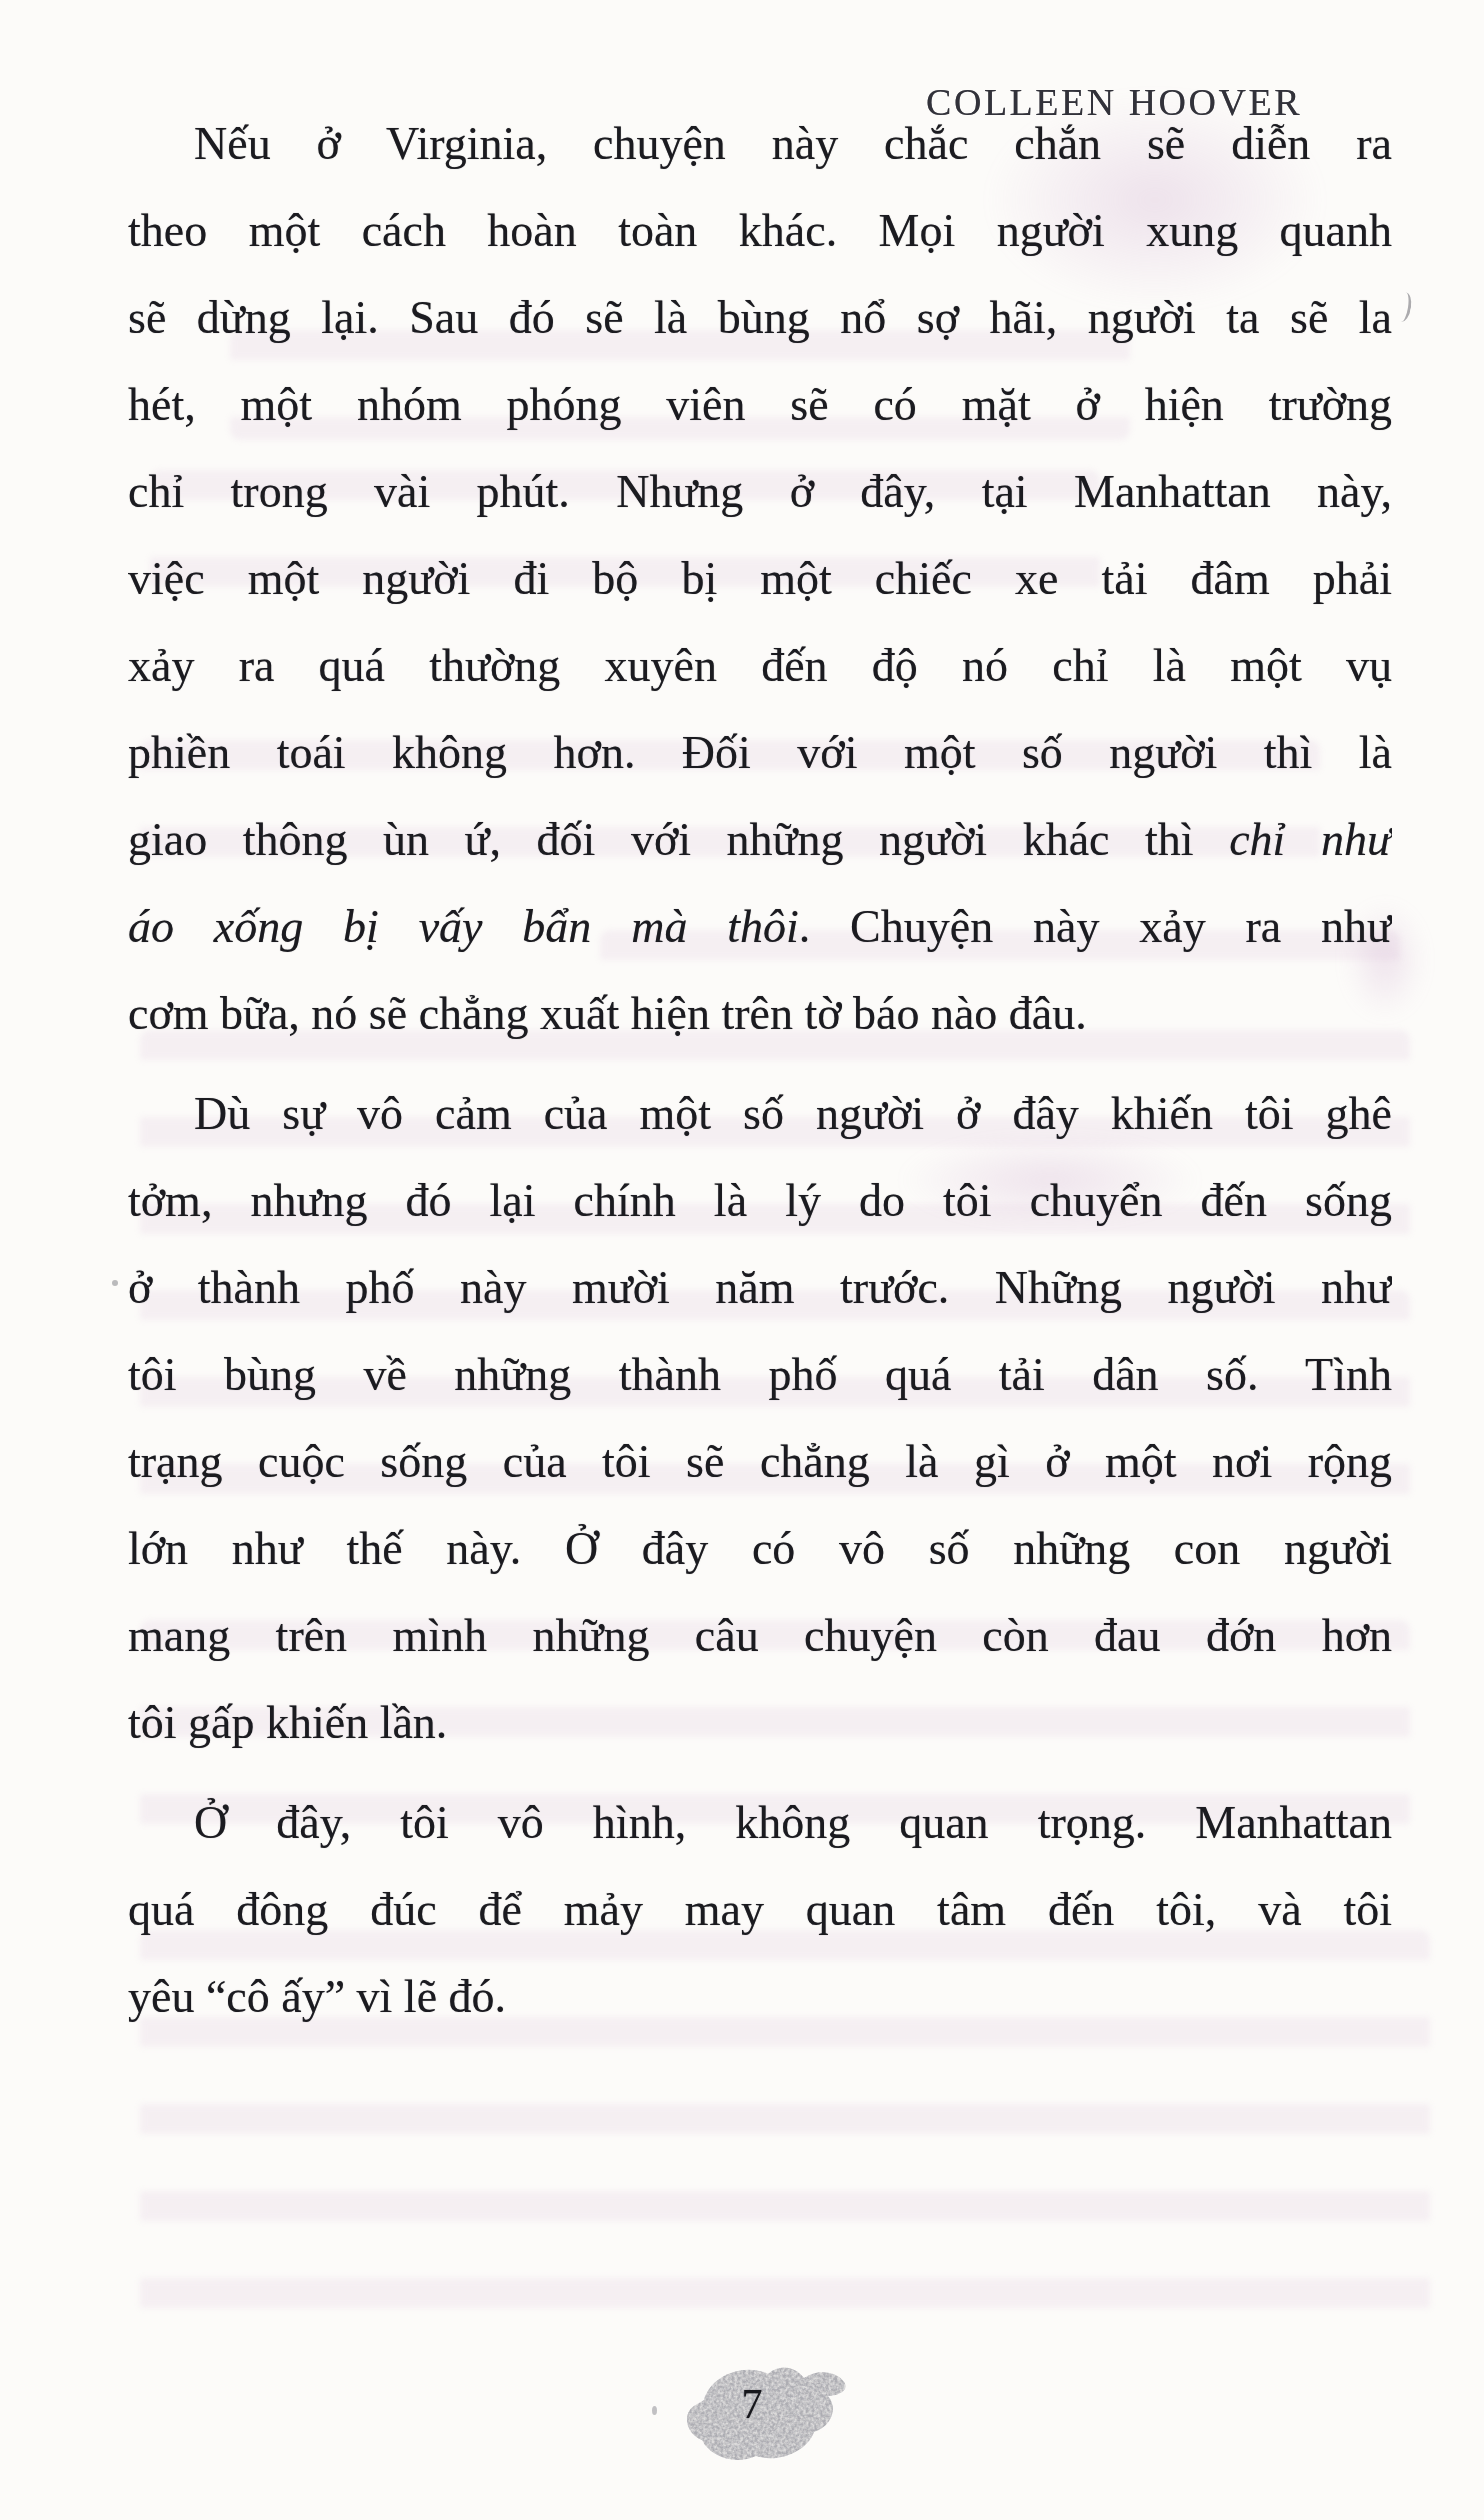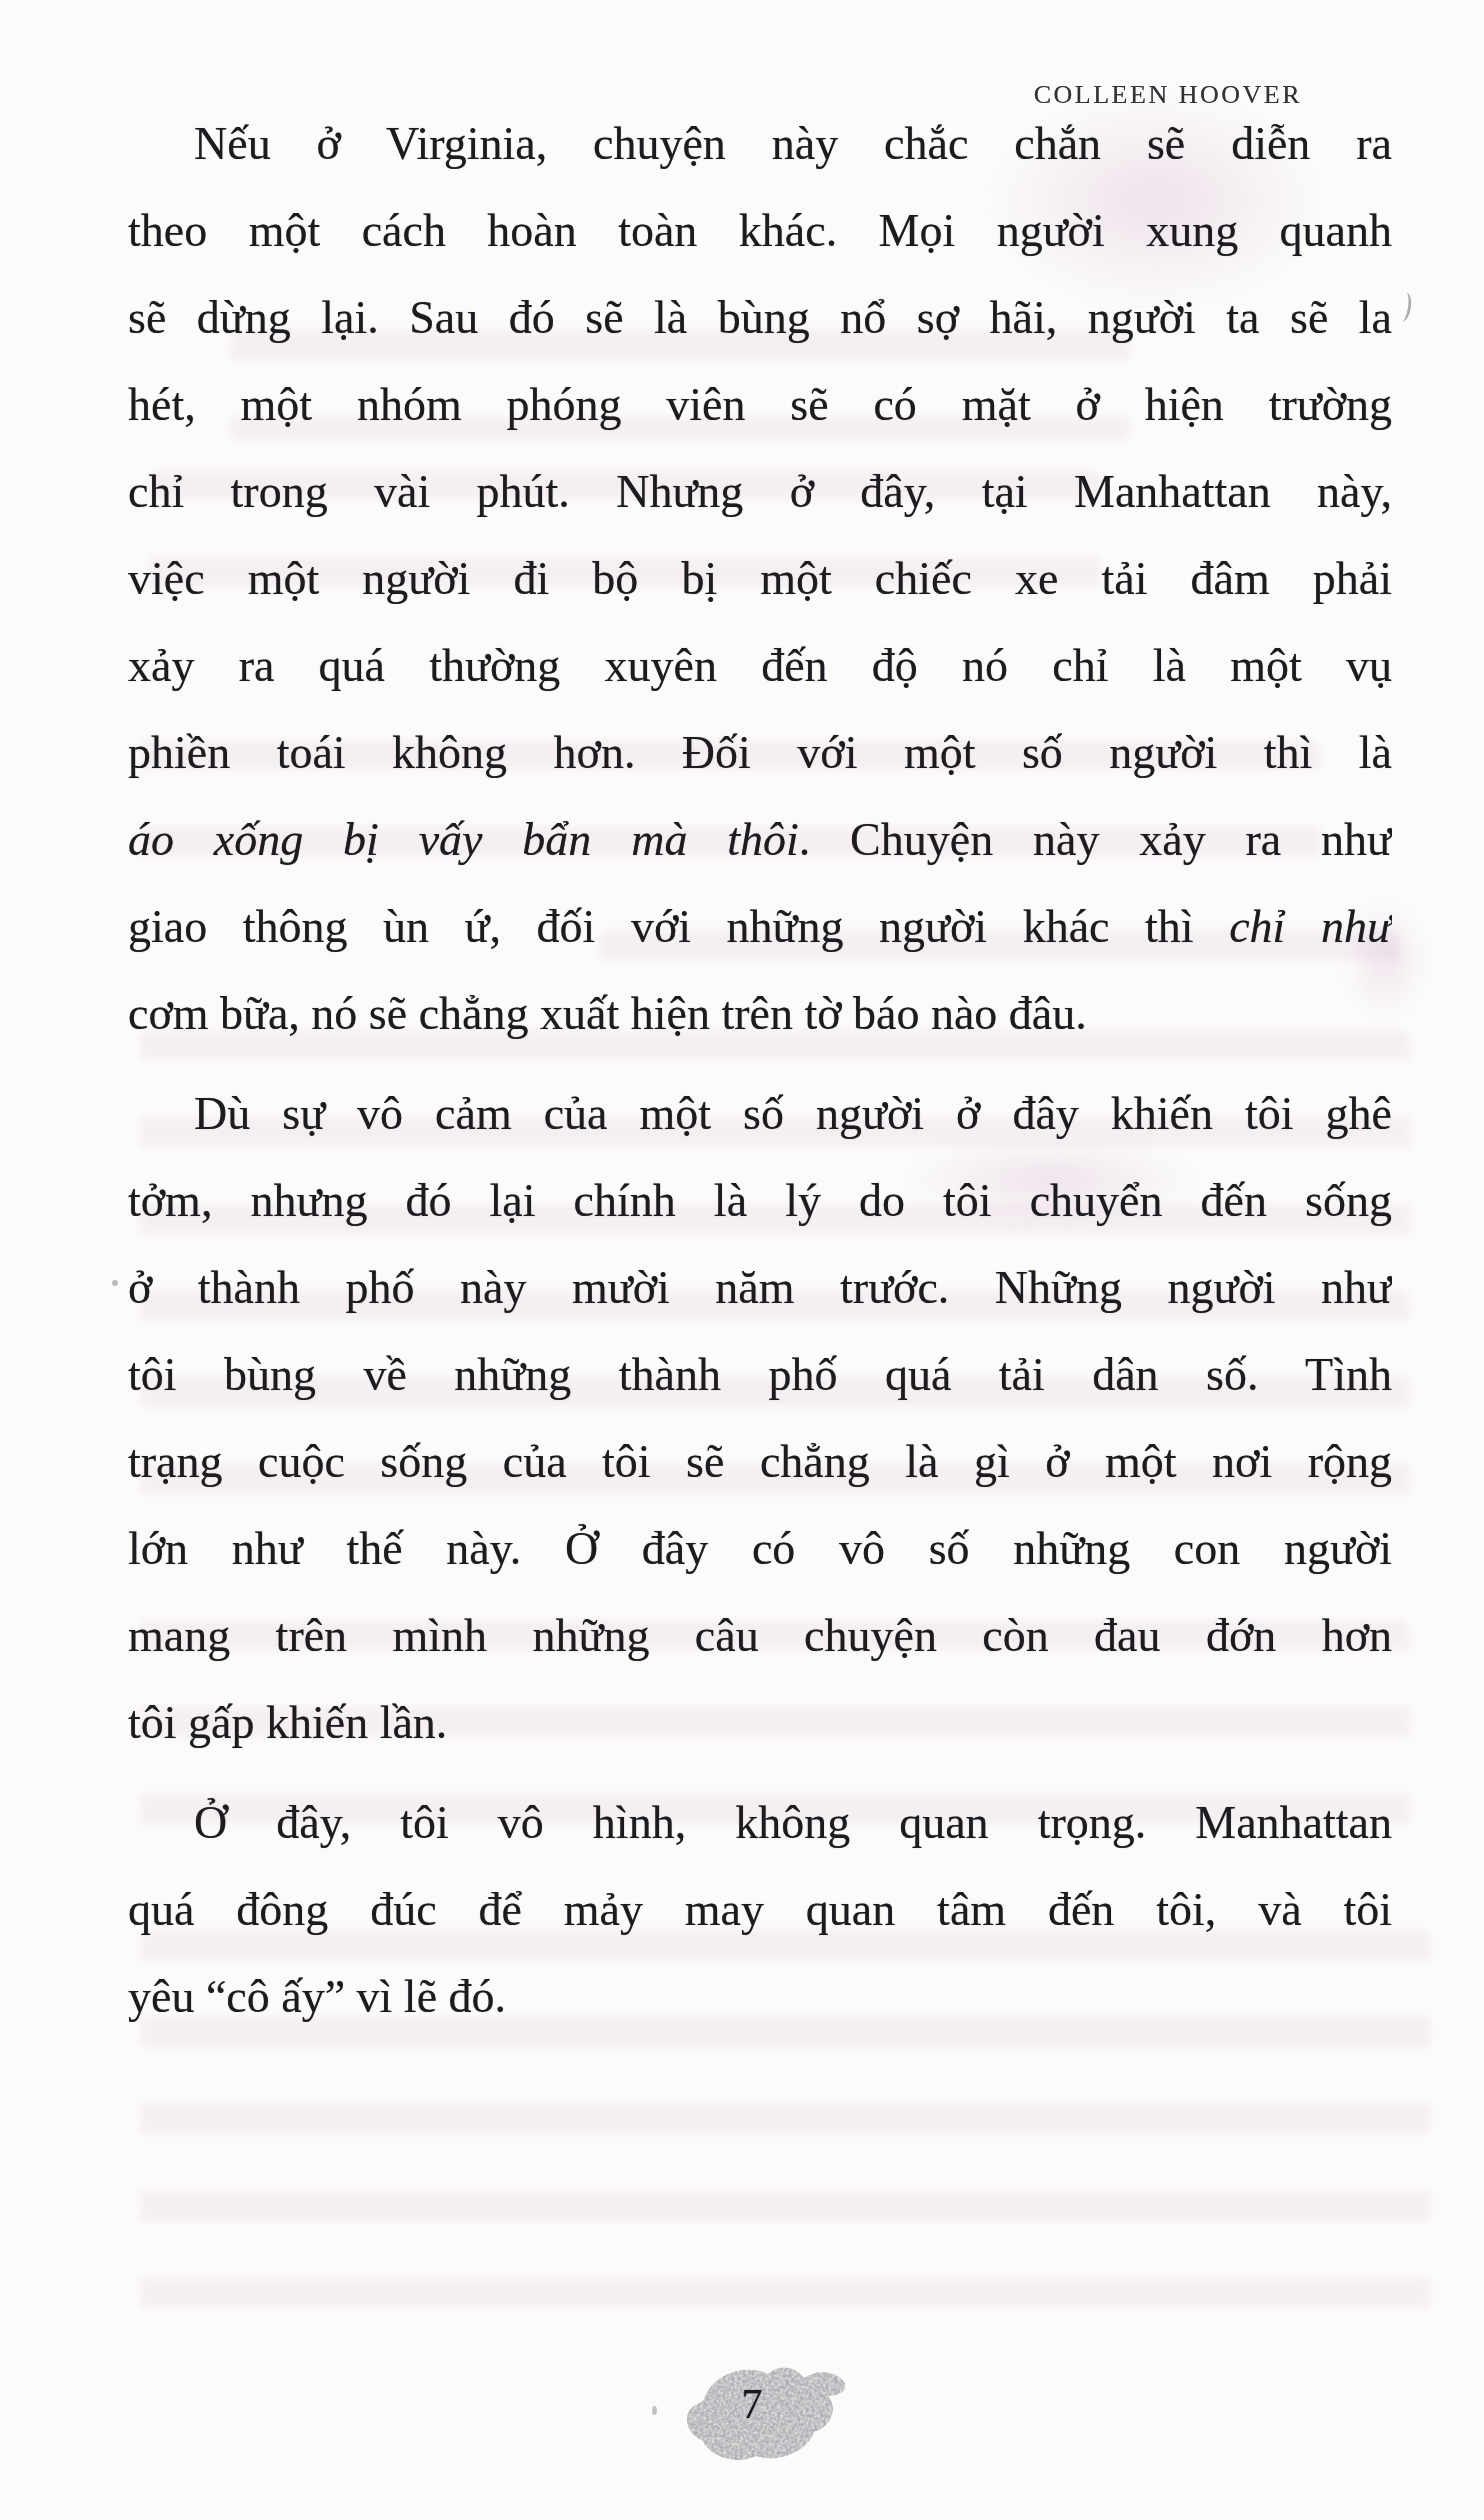--- a/index.html
+++ b/index.html
@@ -10,21 +10,21 @@
   }
   html,body{margin:0;padding:0;background:#ffffff;}
   body{width:1484px;height:2520px;overflow:hidden;}
   .page{
     position:relative;width:1484px;height:2520px;background:var(--paper);
     font-family:"Liberation Serif","DejaVu Serif",serif;color:var(--ink);
   }
   
   .running-header{
     position:absolute;top:80px;right:182px;
-    font-size:26px;letter-spacing:2.5px;font-weight:400;color:#32323a;
+    font-size:38px;letter-spacing:2.5px;font-weight:400;color:#32323a;
     text-shadow:0 0 0.6px rgba(40,40,50,.6);
   }
   
   .body-text{
     position:absolute;left:128px;top:100px;width:1264px;
     font-size:46px;line-height:87px;
     text-shadow:0 0 0.8px rgba(22,22,28,.55);
   }
   .para{margin:0 0 13px 0;}
   .line{
@@ -88,22 +88,22 @@
   <div class="body-text">
       <div class="para">
         <div class="line indent"><span>Nếu ở Virginia, chuyện này chắc chắn sẽ diễn ra</span></div>
         <div class="line"><span>theo một cách hoàn toàn khác. Mọi người xung quanh</span></div>
         <div class="line"><span>sẽ dừng lại. Sau đó sẽ là bùng nổ sợ hãi, người ta sẽ la</span></div>
         <div class="line"><span>hét, một nhóm phóng viên sẽ có mặt ở hiện trường</span></div>
         <div class="line"><span>chỉ trong vài phút. Nhưng ở đây, tại Manhattan này,</span></div>
         <div class="line"><span>việc một người đi bộ bị một chiếc xe tải đâm phải</span></div>
         <div class="line"><span>xảy ra quá thường xuyên đến độ nó chỉ là một vụ</span></div>
         <div class="line"><span>phiền toái không hơn. Đối với một số người thì là</span></div>
+        <div class="line"><span>giao thông ùn ứ, đối với những người khác thì </span><em>chỉ như</em></div>
         <div class="line"><em>áo xống bị vấy bẩn mà thôi</em><span>. Chuyện này xảy ra như</span></div>
-        <div class="line"><span>giao thông ùn ứ, đối với những người khác thì </span><em>chỉ như</em></div>
         <div class="line endline"><span>cơm bữa, nó sẽ chẳng xuất hiện trên tờ báo nào đâu.</span></div>
       </div>
       <div class="para">
         <div class="line indent"><span>Dù sự vô cảm của một số người ở đây khiến tôi ghê</span></div>
         <div class="line"><span>tởm, nhưng đó lại chính là lý do tôi chuyển đến sống</span></div>
         <div class="line"><span>ở thành phố này mười năm trước. Những người như</span></div>
         <div class="line"><span>tôi bùng về những thành phố quá tải dân số. Tình</span></div>
         <div class="line"><span>trạng cuộc sống của tôi sẽ chẳng là gì ở một nơi rộng</span></div>
         <div class="line"><span>lớn như thế này. Ở đây có vô số những con người</span></div>
         <div class="line"><span>mang trên mình những câu chuyện còn đau đớn hơn</span></div>

